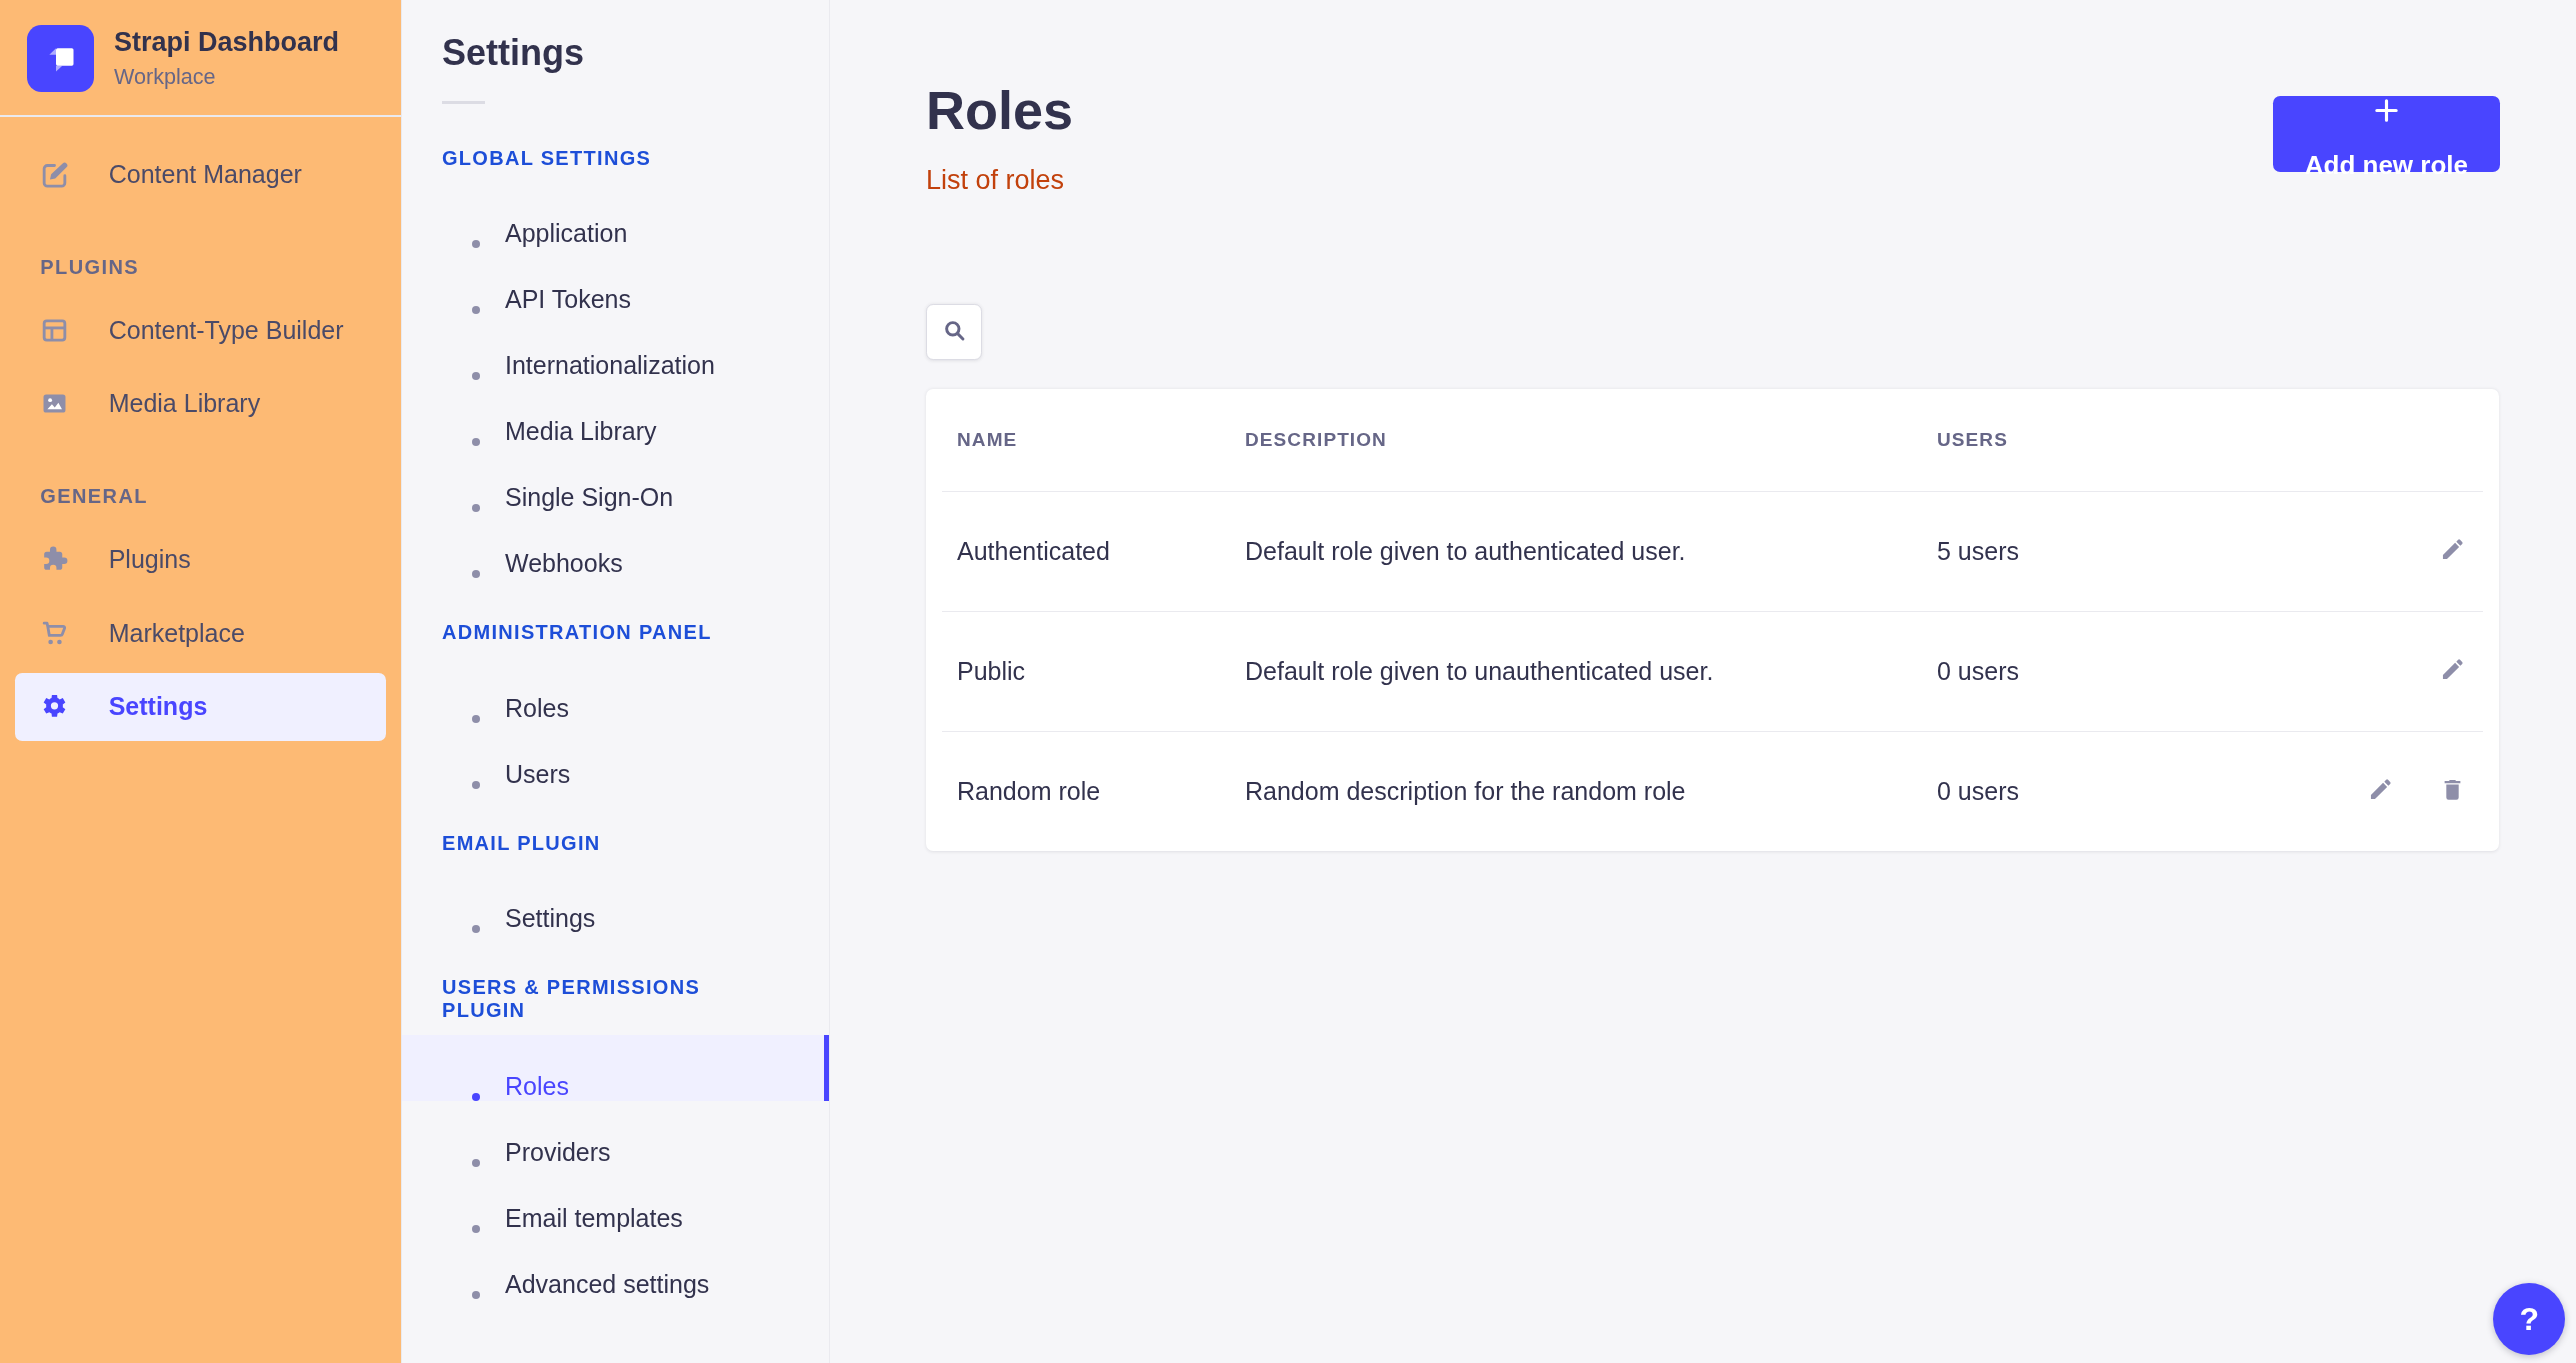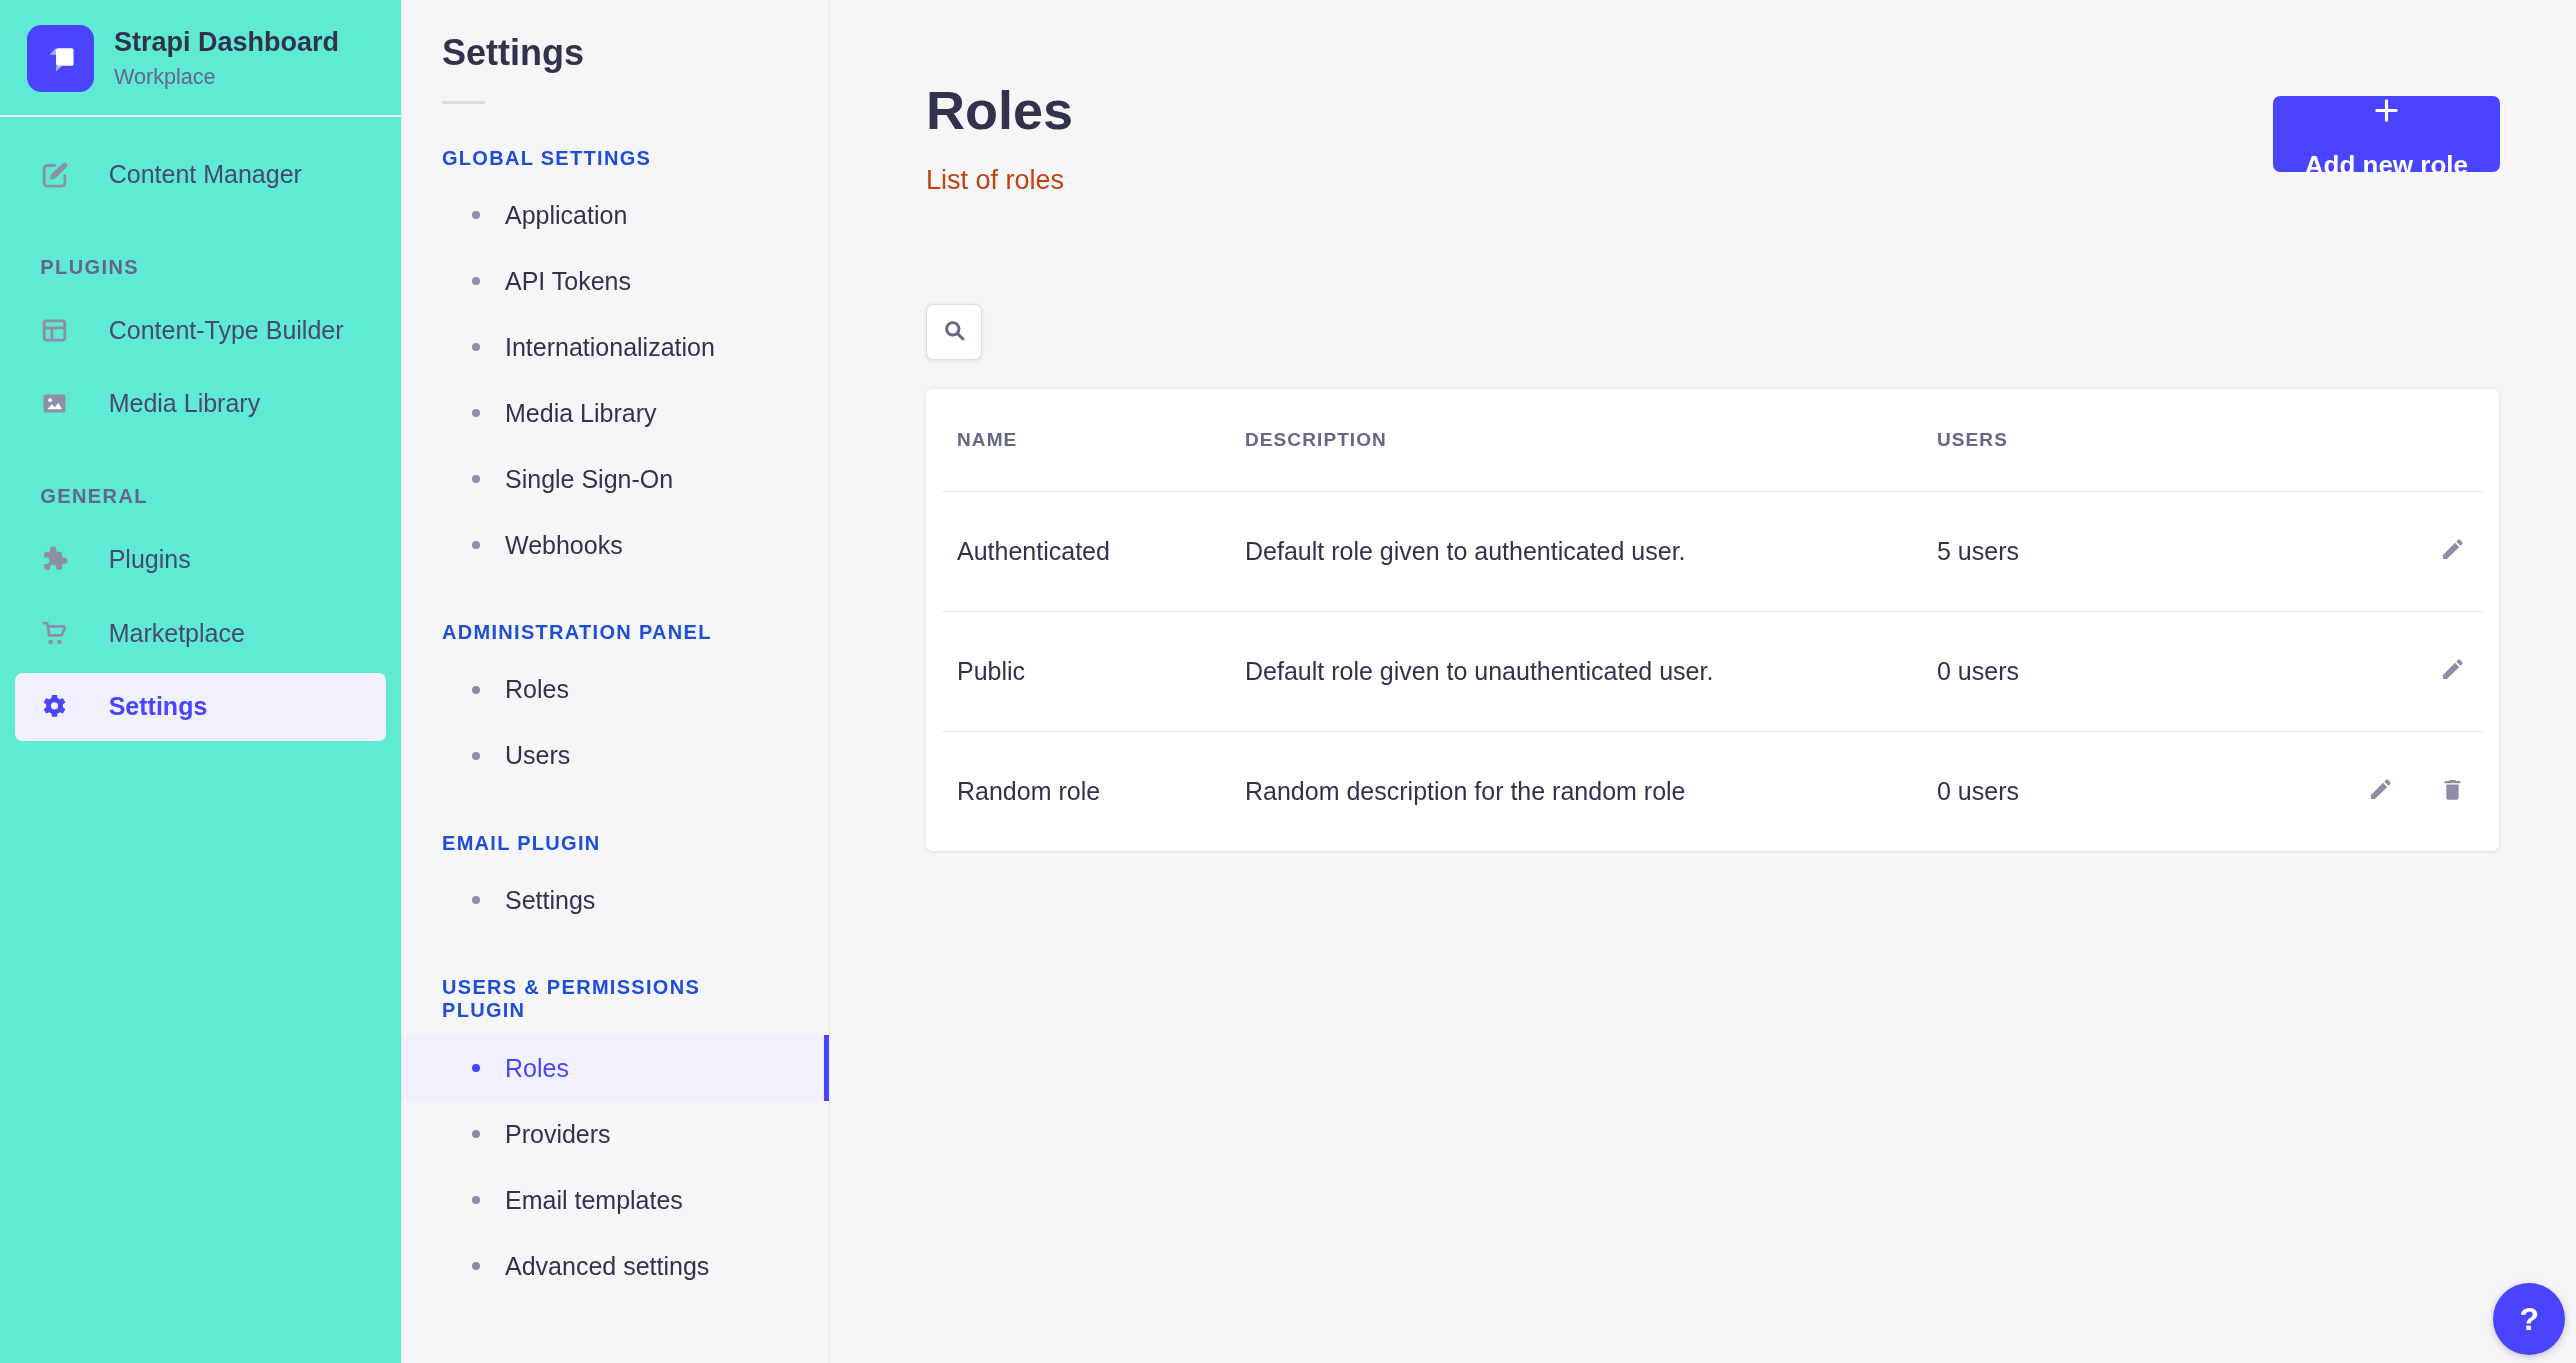--- a/index.html
+++ b/index.html
@@ -9,21 +9,21 @@
     background:#f6f6f9;
     color:#32324d;
     display:flex;
     overflow:hidden;
     position:relative;
   }
 
   
   .sidebar1 {
     width:402px; min-width:402px; height:100%;
-    background:#5eead4;
+    background:#fdba74;
     border-right:1.8px solid #eaeaef;
     display:flex; flex-direction:column;
   }
   .brand { display:flex; align-items:center; gap:20px; padding:25px 27px 23.4px 27px; }
   .brand-logo {
     width:67px; height:67px; border-radius:14.4px;
     background:#4945ff; display:flex; align-items:center; justify-content:center;
     flex-shrink:0;
   }
   .brand-text { display:flex; flex-direction:column; gap:5.4px; }
@@ -71,21 +71,21 @@
     overflow:hidden;
   }
   .s2-title { font-size:36px; font-weight:700; color:#32324d; padding:0 40px; }
   .s2-title-divider { width:43px; height:2.7px; background:#dcdce4; margin:27px 0 0 40px; }
   .s2-section { margin-top:43px; }
   .s2-header {
     font-size:20px; font-weight:700; letter-spacing:1.3px;
     color:#1d4ed8; padding:0 40px; margin-bottom:12.6px;
   }
   .s2-item {
-    height:66px; display:flex; align-items:center;
+    height:66px; display:flex; align-items:flex-end;
     padding-left:70px; gap:25px;
     font-size:25px; color:#32324d; cursor:pointer;
     position:relative;
   }
   .s2-item .bullet { width:8px; height:8px; border-radius:50%; background:#8e8ea9; flex-shrink:0; }
   .s2-item.active { background:#f0f0ff; color:#4945ff; }
   .s2-item.active .bullet { background:#4945ff; }
   .s2-item.active::after {
     content:""; position:absolute; right:0; top:0; bottom:0;
     width:5.4px; background:#4945ff;

